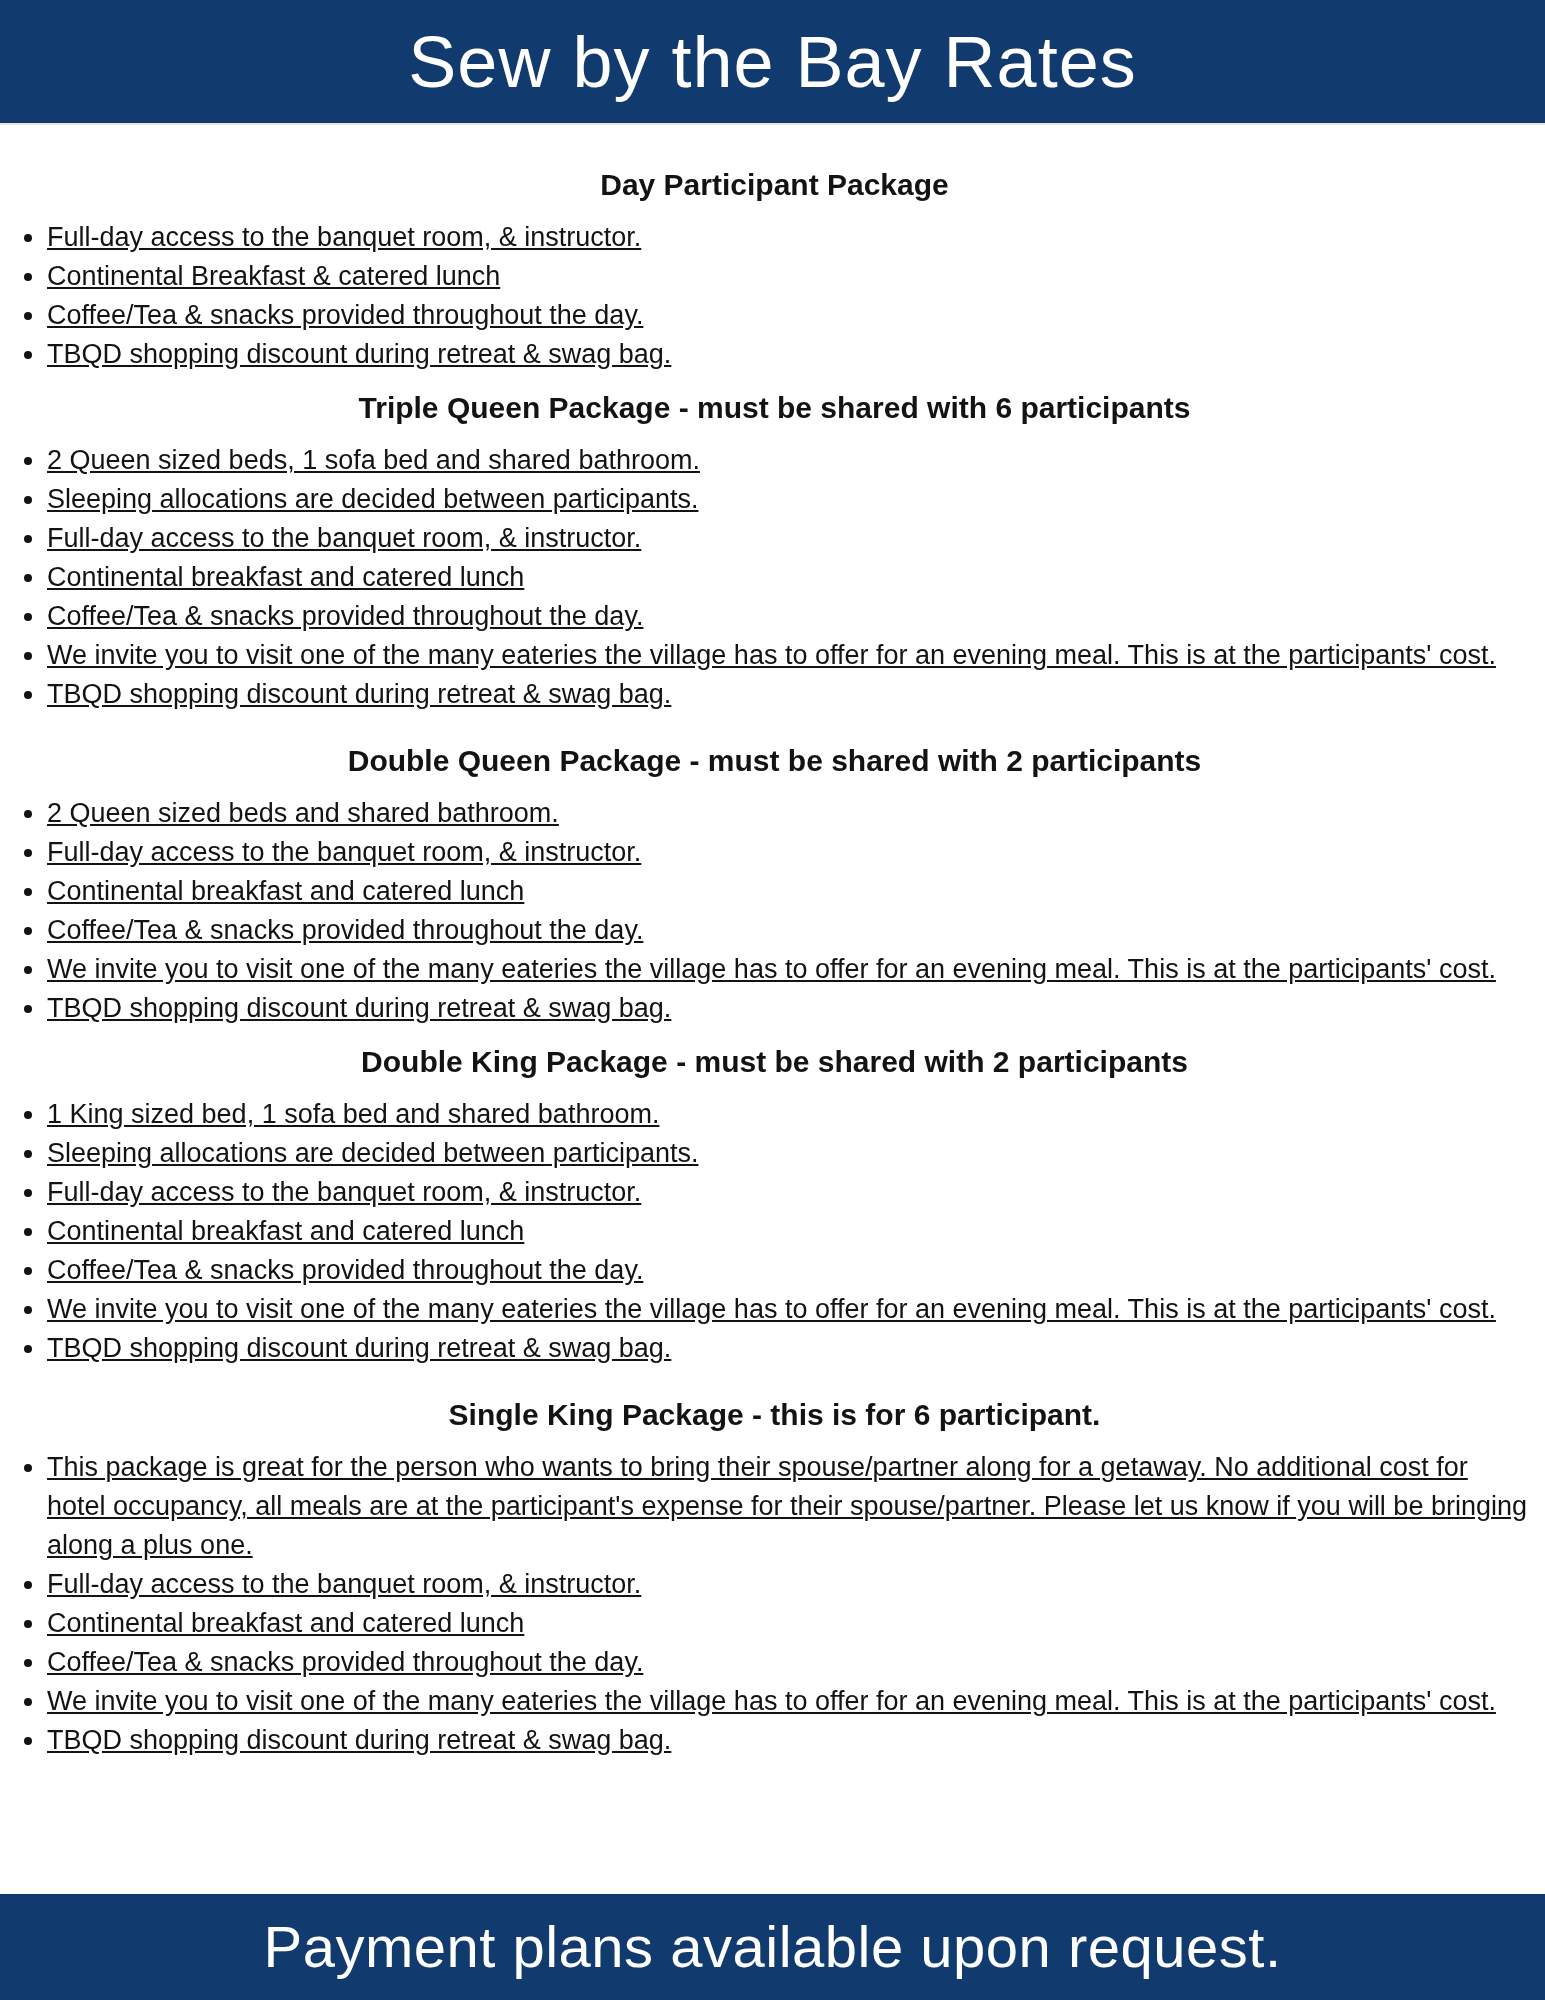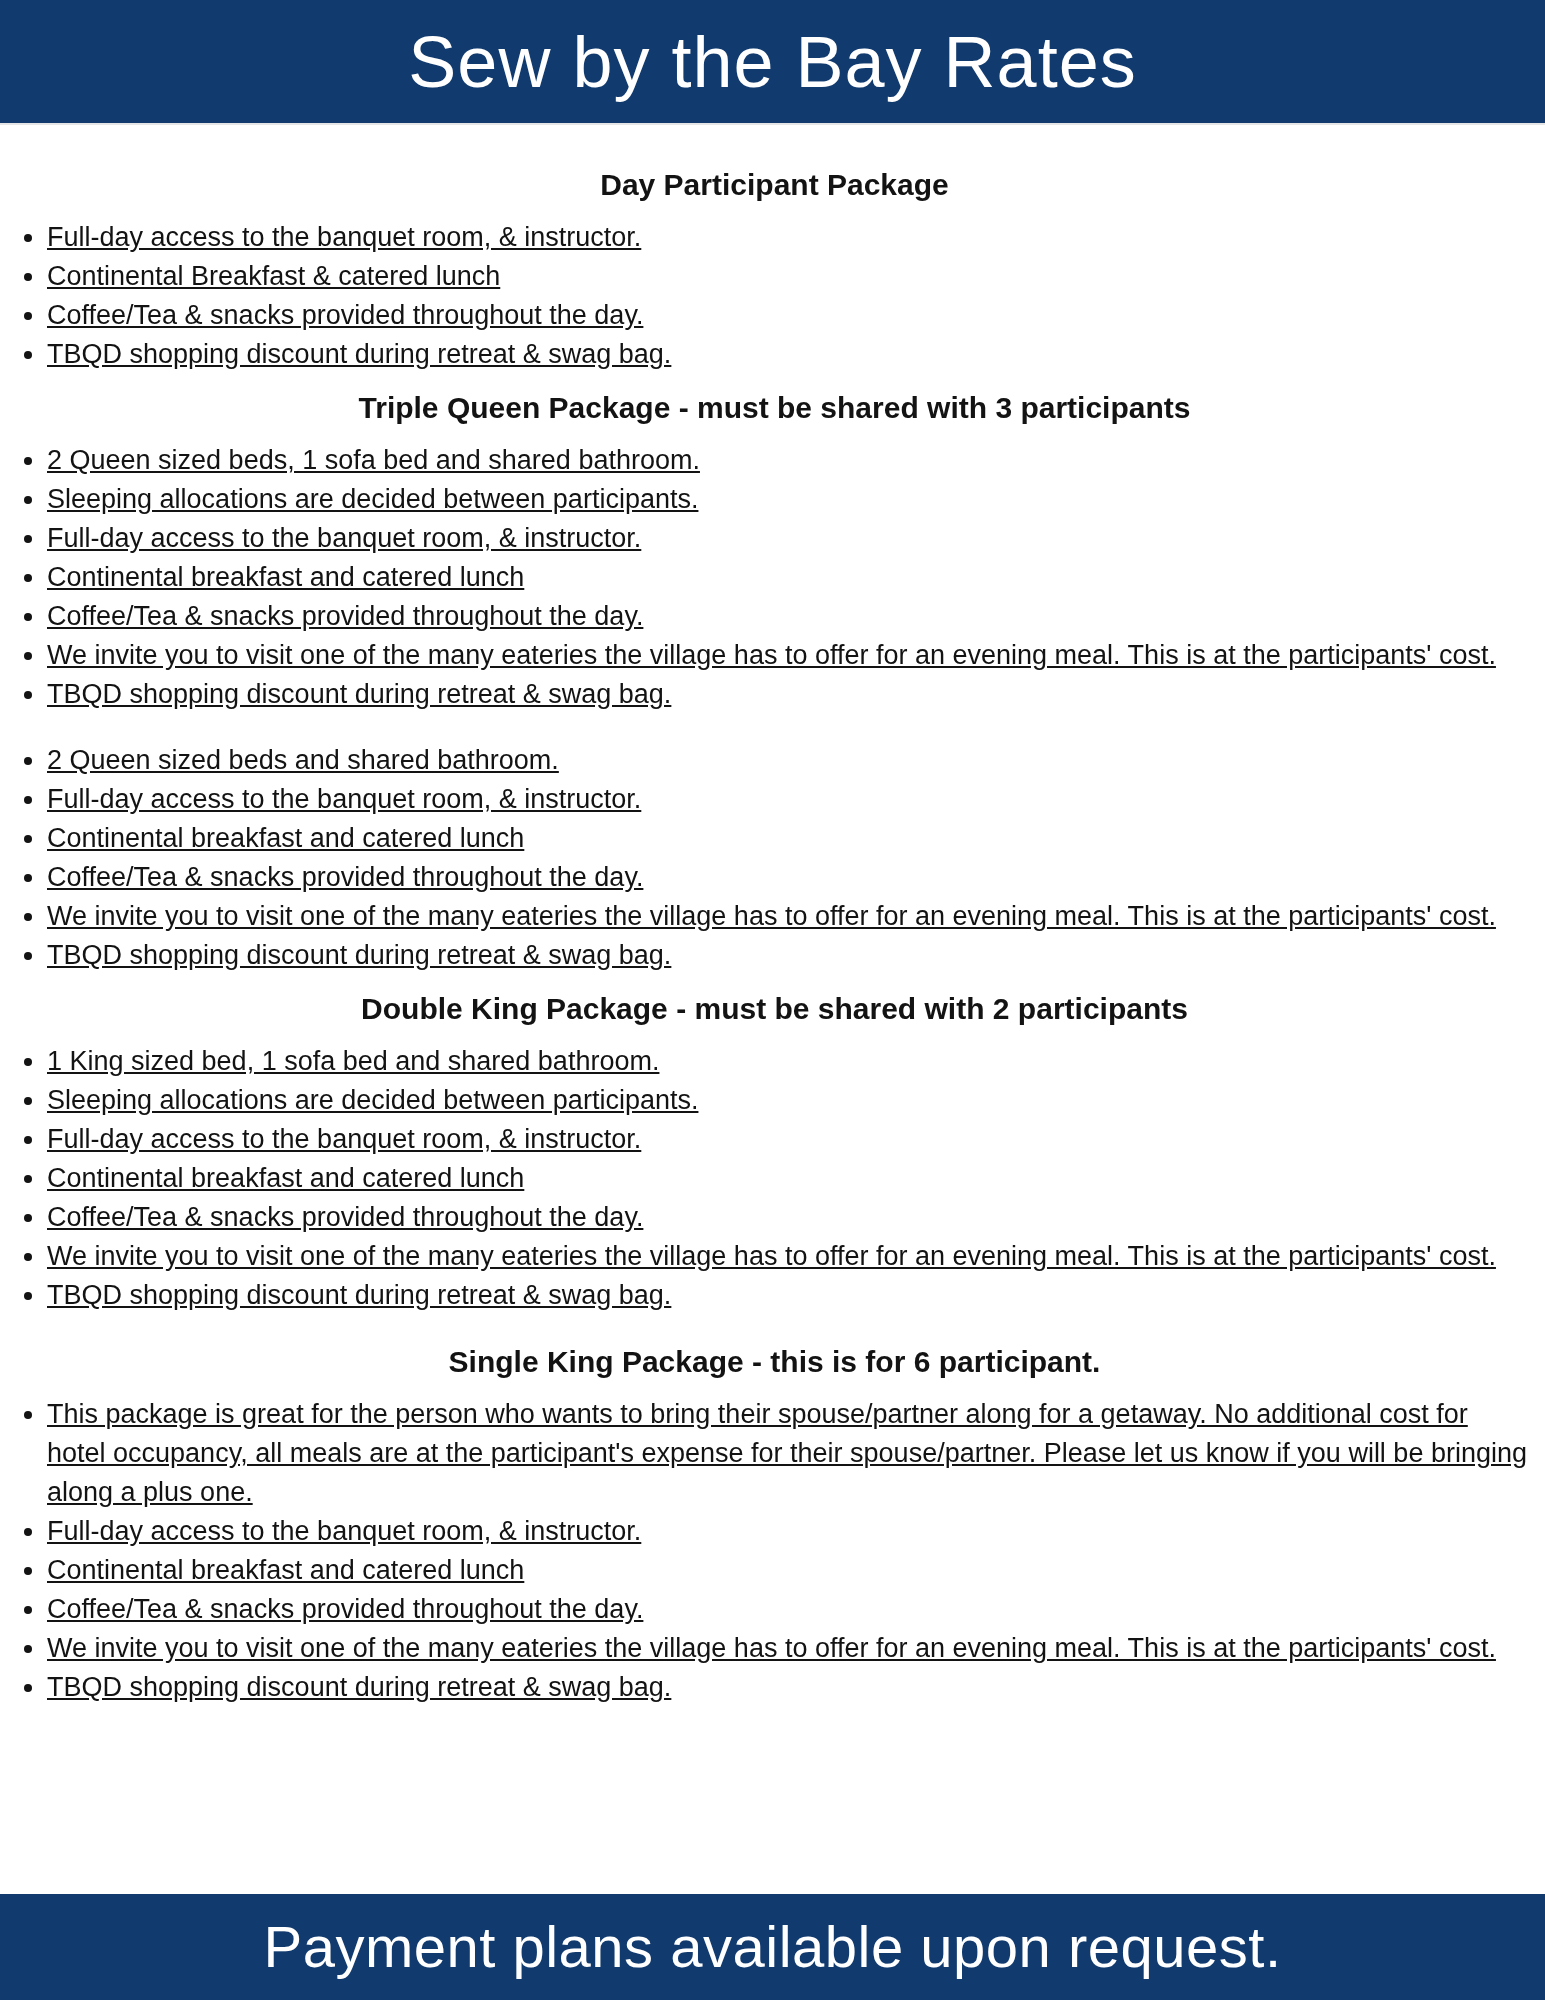--- a/index.html
+++ b/index.html
@@ -117,21 +117,21 @@
     <span class="dot"></span>
     <span class="item-text">Coffee/Tea &amp; snacks provided throughout the day.</span>
   </li>
           <li class="pkg-item">
     <span class="dot"></span>
     <span class="item-text">TBQD shopping discount during retreat &amp; swag bag.</span>
   </li>
         </ul>
   </section>
       <section class="pkg">
-    <h2 class="pkg-heading">Triple Queen Package - must be shared with 3 participants</h2>
+    <h2 class="pkg-heading">Triple Queen Package - must be shared with 6 participants</h2>
     <ul class="pkg-list">
           <li class="pkg-item">
     <span class="dot"></span>
     <span class="item-text">2 Queen sized beds, 1 sofa bed and shared bathroom.</span>
   </li>
           <li class="pkg-item">
     <span class="dot"></span>
     <span class="item-text">Sleeping allocations are decided between participants.</span>
   </li>
           <li class="pkg-item">
@@ -150,20 +150,21 @@
     <span class="dot"></span>
     <span class="item-text">We invite you to visit one of the many eateries the village has to offer for an evening meal. This is at the participants' cost.</span>
   </li>
           <li class="pkg-item">
     <span class="dot"></span>
     <span class="item-text">TBQD shopping discount during retreat &amp; swag bag.</span>
   </li>
         </ul>
   </section>
       <section class="pkg gap">
+    <h2 class="pkg-heading">Double Queen Package - must be shared with 2 participants</h2>
     <ul class="pkg-list">
           <li class="pkg-item">
     <span class="dot"></span>
     <span class="item-text">2 Queen sized beds and shared bathroom.</span>
   </li>
           <li class="pkg-item">
     <span class="dot"></span>
     <span class="item-text">Full-day access to the banquet room, &amp; instructor.</span>
   </li>
           <li class="pkg-item">

